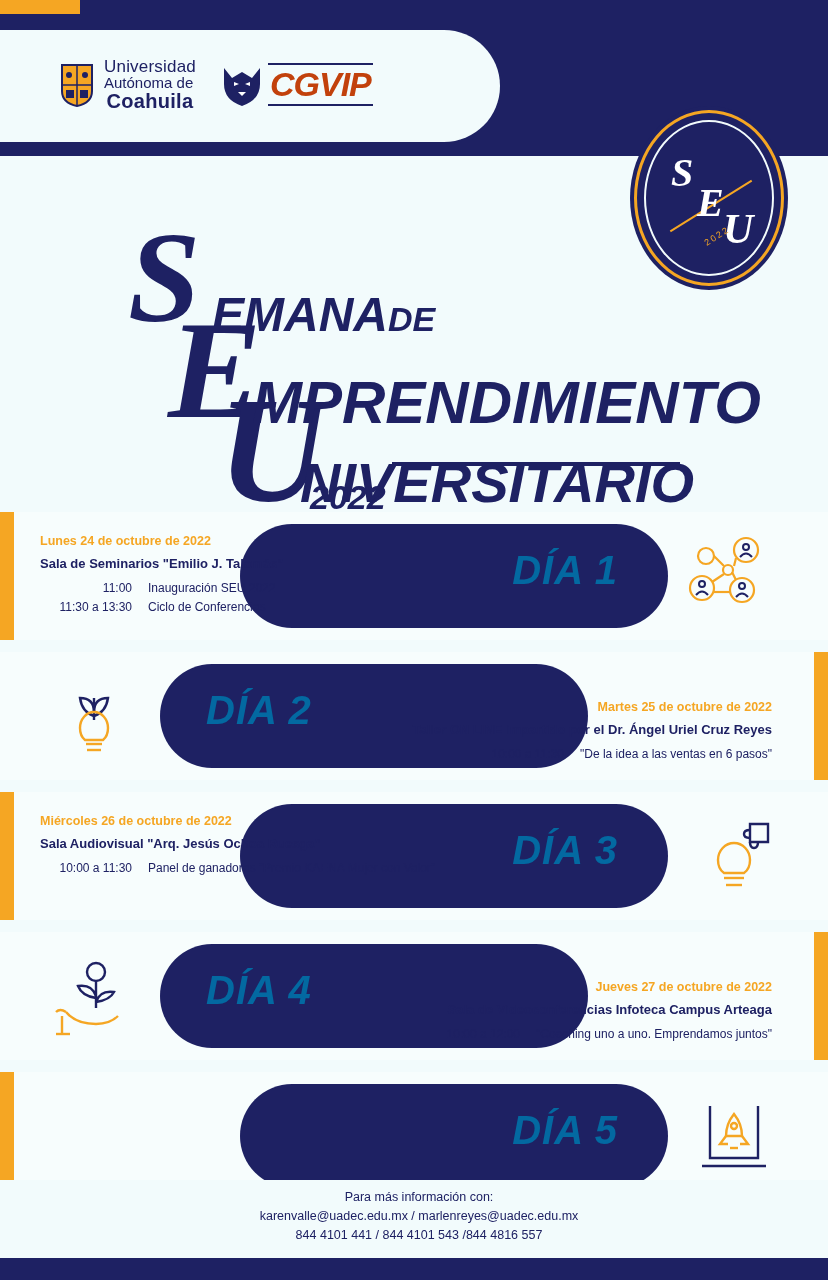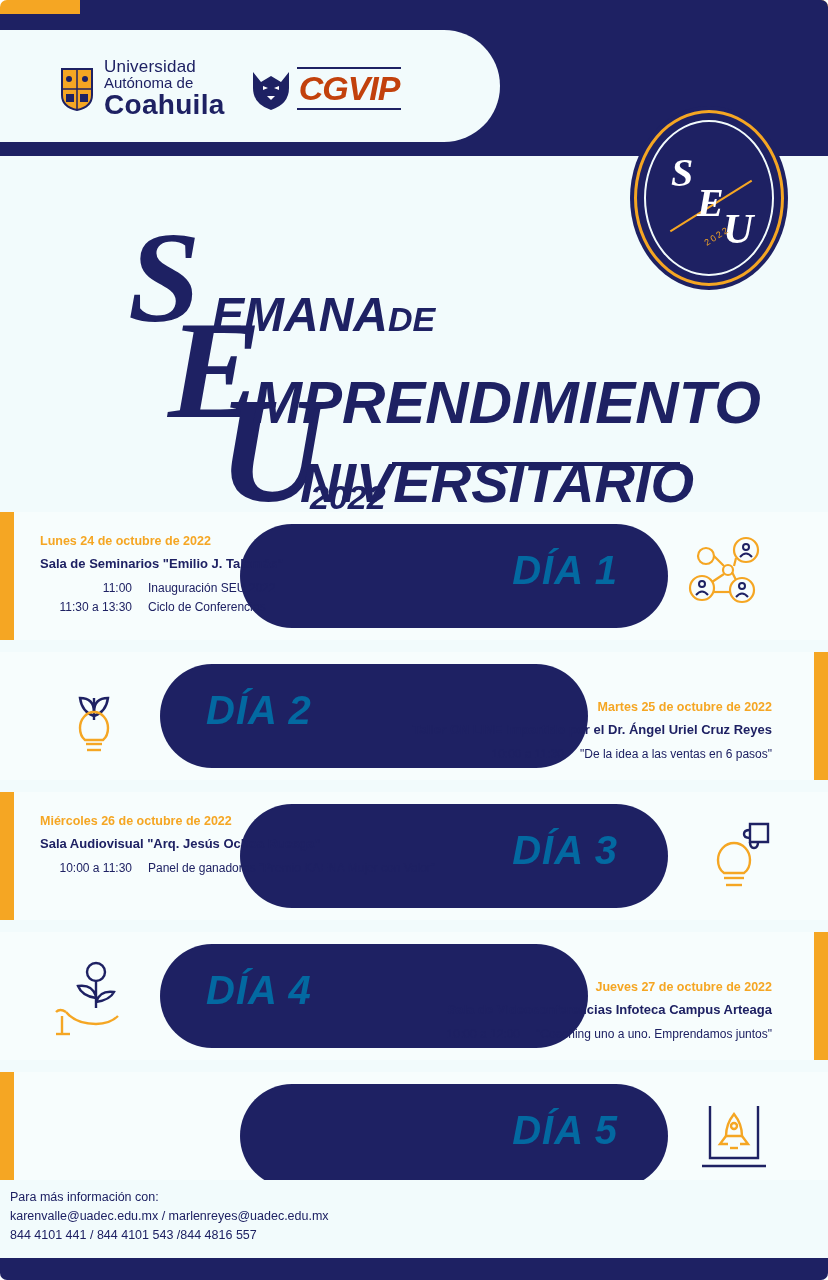--- a/index.html
+++ b/index.html
@@ -12,21 +12,20 @@
     background: #ffffff;
     font-family: "Liberation Sans", sans-serif;
     overflow: hidden;
   }
   .poster {
     position: relative;
     width: 828px;
     height: 1280px;
     background: #f2fbfc;
     overflow: hidden;
-    border-radius: 7px;
   }
   
   .strip-top {
     position: absolute;
     left: 0; top: 0;
     width: 828px; height: 14px;
     background: #1e2163;
   }
   .strip-top-accent {
     position: absolute;
@@ -69,21 +68,21 @@
   }
   .shield {
     width: 34px; height: 44px;
   }
   .uadec-text {
     line-height: 1.02;
     color: #1e2163;
   }
   .uadec-text .l1 { font-size: 17px; letter-spacing: .2px; }
   .uadec-text .l2 { font-size: 15px; }
-  .uadec-text .l3 { font-size: 28px; font-weight: bold; letter-spacing: .3px; }
+  .uadec-text .l3 { font-size: 20px; font-weight: bold; letter-spacing: .3px; text-align: center; }
   .cgvip {
     display: flex;
     align-items: center;
     gap: 6px;
   }
   .wolf {
     width: 44px; height: 46px;
   }
   .cgvip-word {
     position: relative;
@@ -287,21 +286,21 @@
   .row.right-label .row-icon { left: 44px; }
 
   
   .footer {
     position: absolute;
     left: 0; bottom: 22px;
     width: 828px;
     height: 78px;
     background: #f2fbfc;
     color: #1e2163;
-    text-align: left;
+    text-align: center;
     font-size: 12.5px;
     line-height: 1.5;
     padding-top: 8px;
     box-sizing: border-box;
     padding-left: 10px;
   }
 </style>
 </head>
 <body>
 

